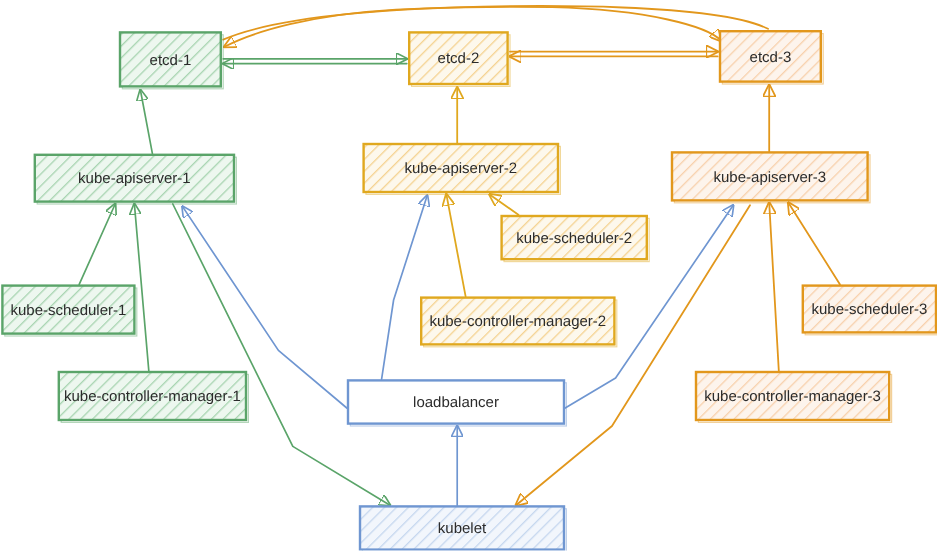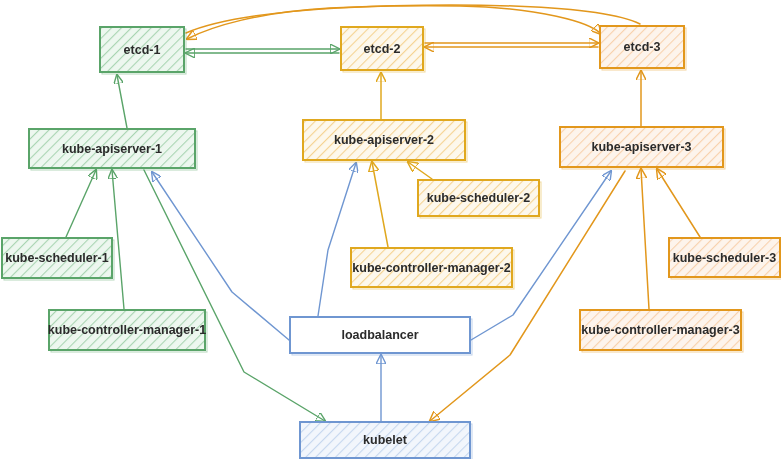--- a/index.html
+++ b/index.html
@@ -1,17 +1,17 @@
 <!DOCTYPE html>
 <html><head>
 <meta charset="utf-8">
 <style>
   html,body{margin:0;padding:0;background:#ffffff;}
   #stage{position:relative;width:781px;height:459px;overflow:hidden;background:#fff;
-         font-family:"Liberation Sans",sans-serif;font-weight:bold;}
+         font-family:"Liberation Sans",sans-serif;}
   #stage svg{position:absolute;left:0;top:0;width:781px;height:459px;}
   .node-label{font-family:"Liberation Sans",sans-serif;font-size:12.5px;fill:#2b2b2b;
               text-anchor:middle;dominant-baseline:middle;}
 </style>
 </head>
 <body>
 
 <div id="stage">
   <svg id="diagram-svg" viewBox="0 0 781 459" xmlns="http://www.w3.org/2000/svg">
     <defs>

